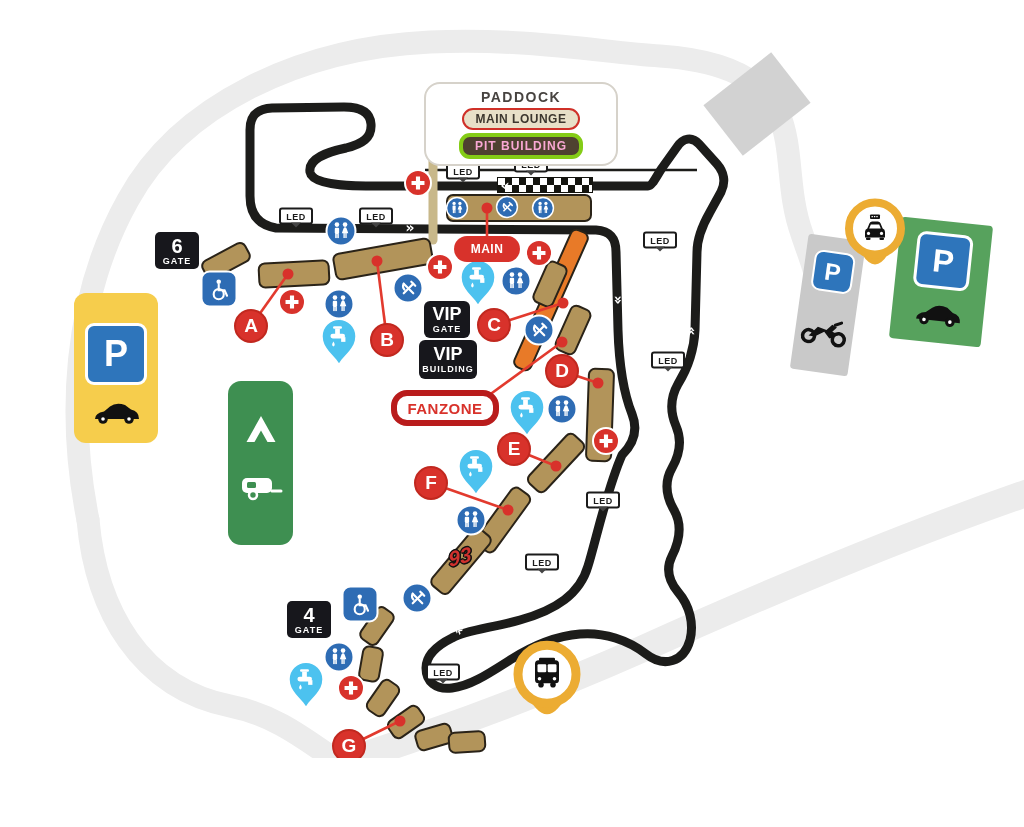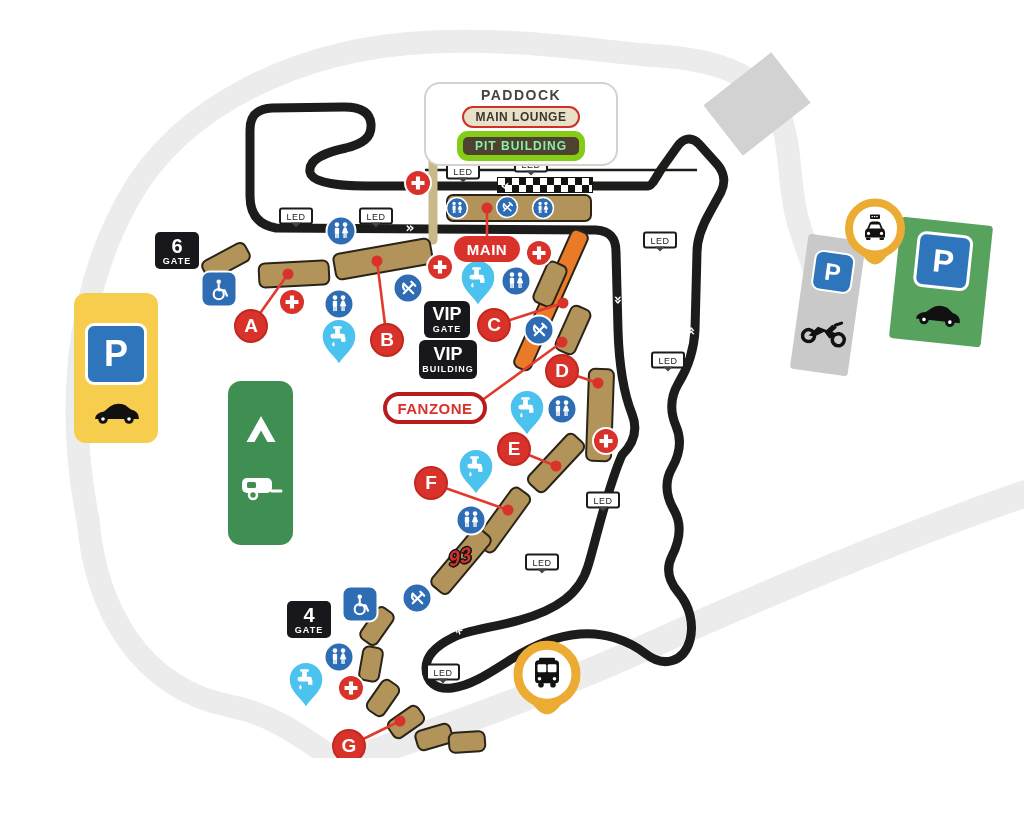--- a/index.html
+++ b/index.html
@@ -7,52 +7,52 @@
          font-family:"Liberation Sans",sans-serif;padding-left:26px;}
   #base{position:absolute;left:0;top:0;}
   
   .mk{position:absolute;transform:translate(-50%,-50%);display:flex;align-items:center;justify-content:center;box-sizing:border-box;z-index:6;}
   .circ{border-radius:50%;border:2px solid #fff;}
   .fa{width:28px;height:28px;background:#d8322b;}
   .wc,.food{width:31px;height:31px;background:#2e6cb4;}
   .acc{width:37px;height:37px;background:#2e6cb4;border:2px solid #fff;border-radius:9px;}
   .tapmk{width:38px;height:48px;}
   .ledmk{width:34px;height:17px;background:#fff;border:2px solid #1b1b1b;border-radius:3px;
-         color:#1b1b1b;font-size:9px;font-weight:400;letter-spacing:.5px;z-index:5;}
+         color:#1b1b1b;font-size:9px;font-weight:700;letter-spacing:.5px;z-index:5;}
   .ledmk::after{content:"";position:absolute;top:100%;left:50%;margin-left:-5px;
          border-left:5px solid transparent;border-right:5px solid transparent;border-top:5px solid #444;}
   .chev{color:#fff;font-family:"DejaVu Sans",sans-serif;font-size:14px;font-weight:800;z-index:4;}
   .letter{width:34px;height:34px;border-radius:50%;background:#d8322b;border:2px solid #c1281f;
           color:#fff;font-size:19px;font-weight:800;z-index:8;}
   .pin{position:absolute;transform:translate(-50%,-35%);z-index:7;}
   
   .pill{position:absolute;transform:translate(-50%,-50%);display:flex;align-items:center;justify-content:center;
         border-radius:16px;font-weight:800;letter-spacing:.5px;z-index:9;white-space:nowrap;}
-  #main-pill{left:487px;top:249px;width:66px;height:26px;background:#d8322b;color:#fff;font-size:15px;}
-  #fanzone-pill{left:435px;top:408px;width:96px;height:24px;background:#fff;border:4px solid #b91c1c;color:#d8322b;font-size:15px;}
+  #main-pill{left:487px;top:249px;width:66px;height:26px;background:#d8322b;color:#fff;font-size:12px;}
+  #fanzone-pill{left:445px;top:408px;width:96px;height:24px;background:#fff;border:6px solid #b91c1c;color:#d8322b;font-size:15px;}
   .blackbox{position:absolute;background:#17171c;color:#fff;border-radius:6px;display:flex;flex-direction:column;
             align-items:center;justify-content:center;line-height:1;z-index:9;}
   #vip-gate{left:424px;top:301px;width:46px;height:37px;}
   #vip-parking{left:419px;top:340px;width:58px;height:39px;}
   .blackbox .big{font-size:18px;font-weight:800;}
   .blackbox .small{font-size:9px;font-weight:700;letter-spacing:1px;margin-top:2px;}
   .gate{position:absolute;background:#17171c;color:#fff;border-radius:5px;width:44px;height:37px;
         display:flex;flex-direction:column;align-items:center;justify-content:center;line-height:1;z-index:9;}
   .gate .num{font-size:20px;font-weight:800;}
   .gate .word{font-size:9px;font-weight:700;letter-spacing:1px;margin-top:1px;}
   #gate-6{left:155px;top:232px;}
   #gate-4{left:287px;top:601px;}
   
   #paddock-panel{position:absolute;left:424px;top:82px;width:190px;height:80px;background:#fff;
         border:2px solid #d6d2ca;border-radius:16px;display:flex;flex-direction:column;align-items:center;
         justify-content:center;gap:3px;z-index:9;}
   #paddock-title{font-size:14px;font-weight:700;letter-spacing:1.5px;color:#474340;}
   .ppill{border-radius:11px;font-size:12px;font-weight:700;padding:2px 12px;letter-spacing:.5px;white-space:nowrap;}
   #humda-pill{background:#e8e0c8;border:2px solid #cf3028;color:#3c362e;}
-  #pit-pill{background:#4e4130;color:#86efac;letter-spacing:1px;border:6px solid #84cc16;}
+  #pit-pill{background:#4e4130;color:#f9a8d4;letter-spacing:1px;border:4px solid #84cc16;}
   
   #checkers{position:absolute;left:497px;top:177px;width:94px;height:14px;z-index:3;
         background:repeating-conic-gradient(#14140f 0% 25%, #ffffff 0% 50%) 0 0/14px 14px;border:1px solid #14140f;}
   #num93{position:absolute;left:460px;top:557px;transform:translate(-50%,-50%) rotate(-15deg) skewX(-8deg);
         font-style:italic;font-weight:900;font-size:21px;color:#d0312d;z-index:8;
         text-shadow:-1.5px 0 #111,1.5px 0 #111,0 -1.5px #111,0 1.5px #111,-1px -1px #111,1px 1px #111;}
   
   .zone{position:absolute;display:flex;flex-direction:column;align-items:center;z-index:5;box-sizing:border-box;}
   #parking-west{left:74px;top:293px;width:84px;height:150px;background:#f6cd4c;border-radius:12px;}
   #camping{left:228px;top:381px;width:65px;height:164px;background:#3e8f51;border-radius:13px;}

